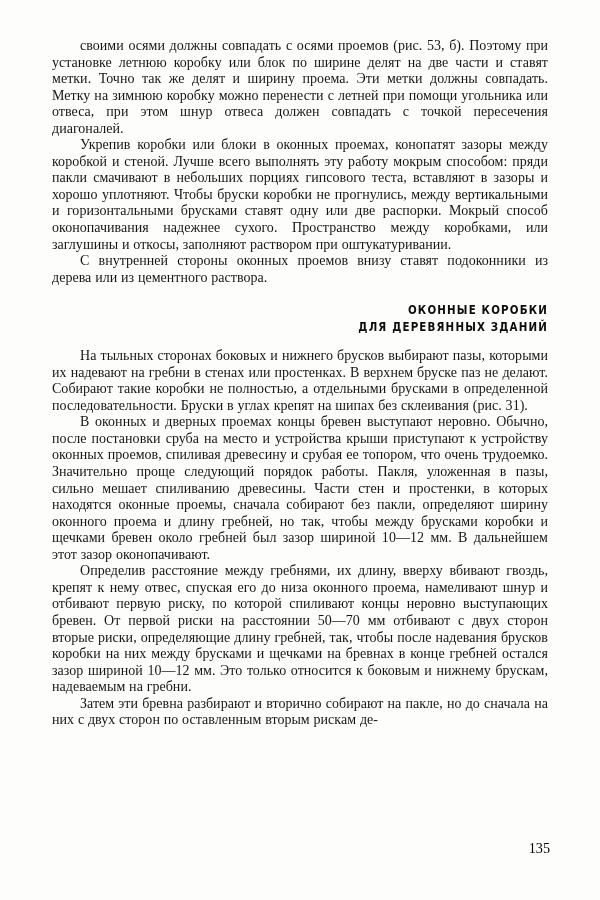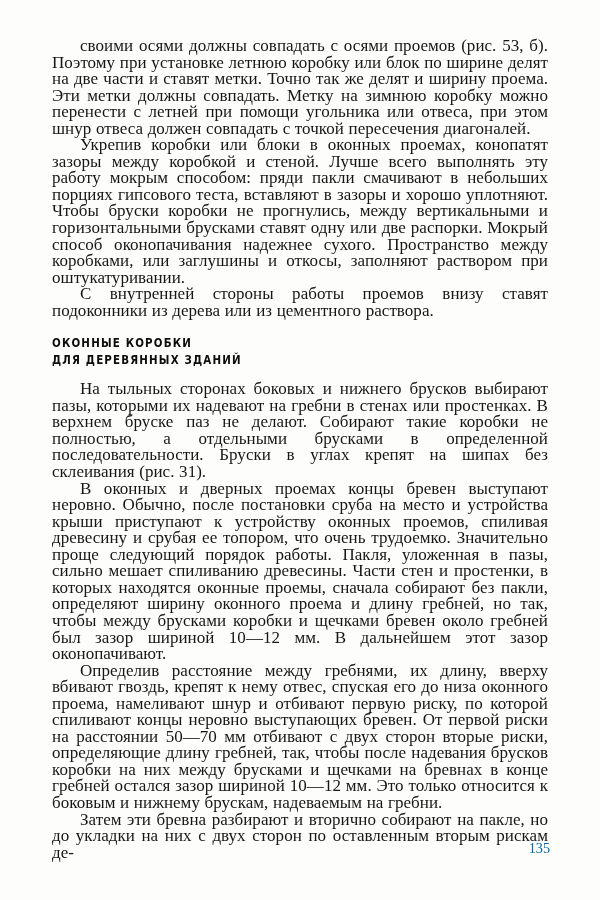--- a/index.html
+++ b/index.html
@@ -25,35 +25,35 @@
 
   .text-block {
     position: absolute;
     left: 52px;
     top: 38px;
     width: 496px;
   }
 
   p.body-par {
     margin: 0;
-    font-size: 17px;
+    font-size: 14px;
     line-height: 16.55px;
     text-align: justify;
     text-align-last: left;
     text-justify: inter-word;
     word-spacing: 0.02em;
     letter-spacing: 0.002em;
     text-indent: 28px;
     color: #161616;
   }
 
   .heading-block {
     margin-top: 17px;
     margin-bottom: 15px;
-    text-align: left;
+    text-align: right;
   }
 
   .heading-line {
     font-family: "DejaVu Sans", "Liberation Sans", sans-serif;
     font-weight: bold;
     font-size: 10.3px;
     letter-spacing: 1.15px;
     line-height: 13.5px;
     color: #0d0d0d;
     display: block;
@@ -64,46 +64,46 @@
   .heading-line + .heading-line {
     margin-top: 3px;
   }
 
   .page-number {
     position: absolute;
     right: 50px;
     top: 840px;
     font-size: 14.2px;
     line-height: 16px;
-    color: #0369a1;
+    color: #000000;
     font-family: "Liberation Serif", "DejaVu Serif", serif;
   }
 </style>
 </head>
 <body>
 
 <div class="page"></div>
 
 <div class="text-block">
 
   <p class="body-par">своими осями должны совпадать с осями проемов (рис. 53, б). Поэтому при установке летнюю коробку или блок по ширине делят на две части и ставят метки. Точно так же делят и ширину проема. Эти метки должны совпадать. Метку на зимнюю коробку можно перенести с летней при помощи угольника или отвеса, при этом шнур отвеса должен совпадать с точкой пересечения диагоналей.</p>
 
   <p class="body-par">Укрепив коробки или блоки в оконных проемах, конопатят зазоры между коробкой и стеной. Лучше всего выполнять эту работу мокрым способом: пряди пакли смачивают в небольших порциях гипсового теста, вставляют в зазоры и хорошо уплотняют. Чтобы бруски коробки не прогнулись, между вертикальными и горизонтальными брусками ставят одну или две распорки. Мокрый способ оконопачивания надежнее сухого. Пространство между коробками, или заглушины и откосы, заполняют раствором при оштукатуривании.</p>
 
-  <p class="body-par">С внутренней стороны работы проемов внизу ставят подоконники из дерева или из цементного раствора.</p>
+  <p class="body-par">С внутренней стороны оконных проемов внизу ставят подоконники из дерева или из цементного раствора.</p>
 
   <div class="heading-block">
     <span class="heading-line">ОКОННЫЕ КОРОБКИ</span>
     <span class="heading-line">ДЛЯ ДЕРЕВЯННЫХ ЗДАНИЙ</span>
   </div>
 
 
   <p class="body-par">На тыльных сторонах боковых и нижнего брусков выбирают пазы, которыми их надевают на гребни в стенах или простенках. В верхнем бруске паз не делают. Собирают такие коробки не полностью, а отдельными брусками в определенной последовательности. Бруски в углах крепят на шипах без склеивания (рис. 31).</p>
 
   <p class="body-par">В оконных и дверных проемах концы бревен выступают неровно. Обычно, после постановки сруба на место и устройства крыши приступают к устройству оконных проемов, спиливая древесину и срубая ее топором, что очень трудоемко. Значительно проще следующий порядок работы. Пакля, уложенная в пазы, сильно мешает спиливанию древесины. Части стен и простенки, в которых находятся оконные проемы, сначала собирают без пакли, определяют ширину оконного проема и длину гребней, но так, чтобы между брусками коробки и щечками бревен около гребней был зазор шириной 10—12 мм. В дальнейшем этот зазор оконопачивают.</p>
 
   <p class="body-par">Определив расстояние между гребнями, их длину, вверху вбивают гвоздь, крепят к нему отвес, спуская его до низа оконного проема, намеливают шнур и отбивают первую риску, по которой спиливают концы неровно выступающих бревен. От первой риски на расстоянии 50—70 мм отбивают с двух сторон вторые риски, определяющие длину гребней, так, чтобы после надевания брусков коробки на них между брусками и щечками на бревнах в конце гребней остался зазор шириной 10—12 мм. Это только относится к боковым и нижнему брускам, надеваемым на гребни.</p>
 
-  <p class="body-par">Затем эти бревна разбирают и вторично собирают на пакле, но до укладки на них с двух сторон по оставленным вторым рискам де-</p>
+  <p class="body-par">Затем эти бревна разбирают и вторично собирают на пакле, но до сначала на них с двух сторон по оставленным вторым рискам де-</p>
 
 </div>
 
 <div class="page-number">135</div>
 
 </body></html>

